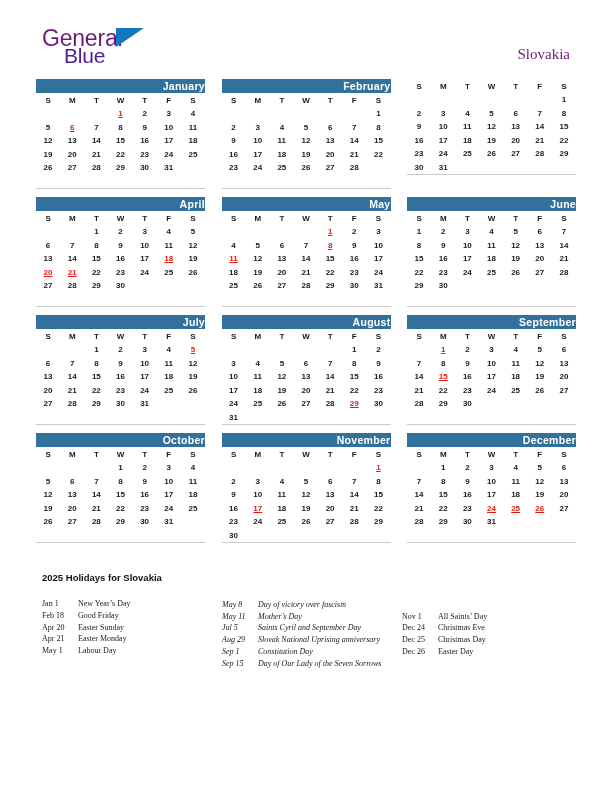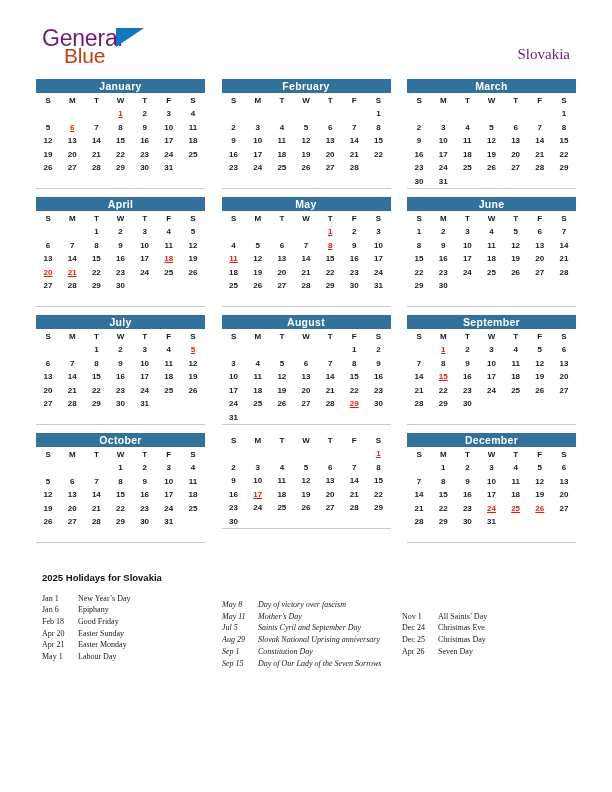--- a/index.html
+++ b/index.html
@@ -46,21 +46,21 @@
     color: #701a75;
     letter-spacing: -0.2px;
     line-height: 1;
   }
   .logo-blue {
     position: absolute;
     left: 22px;
     top: 18px;
     font-family: "Liberation Sans", sans-serif;
     font-size: 21px;
-    color: #c2410c;
+    color: #4c1d95;
     letter-spacing: -0.2px;
     line-height: 1;
   }
   .logo-tri {
     position: absolute;
     left: 74px;
     top: 1px;
     width: 0;
     height: 0;
     border-left: 28px solid #1278be;
@@ -98,21 +98,21 @@
     justify-content: space-between;
     margin-bottom: 0;
   }
   .month {
     width: 169px;
     margin-bottom: 0;
   }
   .month-head {
     background: #31719B;
     color: #ffffff;
-    text-align: center;
+    text-align: right;
     font-size: 10.5px;
     font-weight: bold;
     line-height: 14px;
     height: 14px;
     letter-spacing: 0.3px;
   }
   table.mtable {
     width: 169px;
     border-collapse: collapse;
     table-layout: fixed;
@@ -343,21 +343,20 @@
                 <td></td>
                 <td></td>
                 <td></td>
               </tr>
             </tbody>
           </table>
           <div class="month-sep"></div>
           <div class="month-gap"></div>
         </div>
         <div class="month">
-          <div class="month-head">March</div>
           <table class="mtable">
             <thead>
               <tr>
                 <th>S</th>
                 <th>M</th>
                 <th>T</th>
                 <th>W</th>
                 <th>T</th>
                 <th>F</th>
                 <th>S</th>
@@ -941,20 +940,21 @@
                 <td></td>
                 <td></td>
                 <td></td>
               </tr>
             </tbody>
           </table>
           <div class="month-sep"></div>
           <div class="month-gap"></div>
         </div>
         <div class="month">
+          <div class="month-head">November</div>
           <table class="mtable">
             <thead>
               <tr>
                 <th>S</th>
                 <th>M</th>
                 <th>T</th>
                 <th>W</th>
                 <th>T</th>
                 <th>F</th>
                 <th>S</th>
@@ -1099,24 +1099,20 @@
 
   <div class="legend">
     <div class="legend-title">2025 Holidays for Slovakia</div>
     <div class="legend-cols" id="legend-cols">
         <div class="legend-col c1">
           <div class="hrow">
             <div class="hdate">Jan 1</div>
             <div class="hname">New Year’s Day</div>
           </div>
           <div class="hrow">
-            <div class="hdate">Jan 6</div>
-            <div class="hname">Epiphany</div>
-          </div>
-          <div class="hrow">
             <div class="hdate">Feb 18</div>
             <div class="hname">Good Friday</div>
           </div>
           <div class="hrow">
             <div class="hdate">Apr 20</div>
             <div class="hname">Easter Sunday</div>
           </div>
           <div class="hrow">
             <div class="hdate">Apr 21</div>
             <div class="hname">Easter Monday</div>
@@ -1159,20 +1155,20 @@
           </div>
           <div class="hrow">
             <div class="hdate">Dec 24</div>
             <div class="hname">Christmas Eve</div>
           </div>
           <div class="hrow">
             <div class="hdate">Dec 25</div>
             <div class="hname">Christmas Day</div>
           </div>
           <div class="hrow">
-            <div class="hdate">Apr 26</div>
-            <div class="hname">Seven Day</div>
+            <div class="hdate">Dec 26</div>
+            <div class="hname">Easter Day</div>
           </div>
         </div>
       </div>
   </div>
 
 </div>
 
 </body></html>

